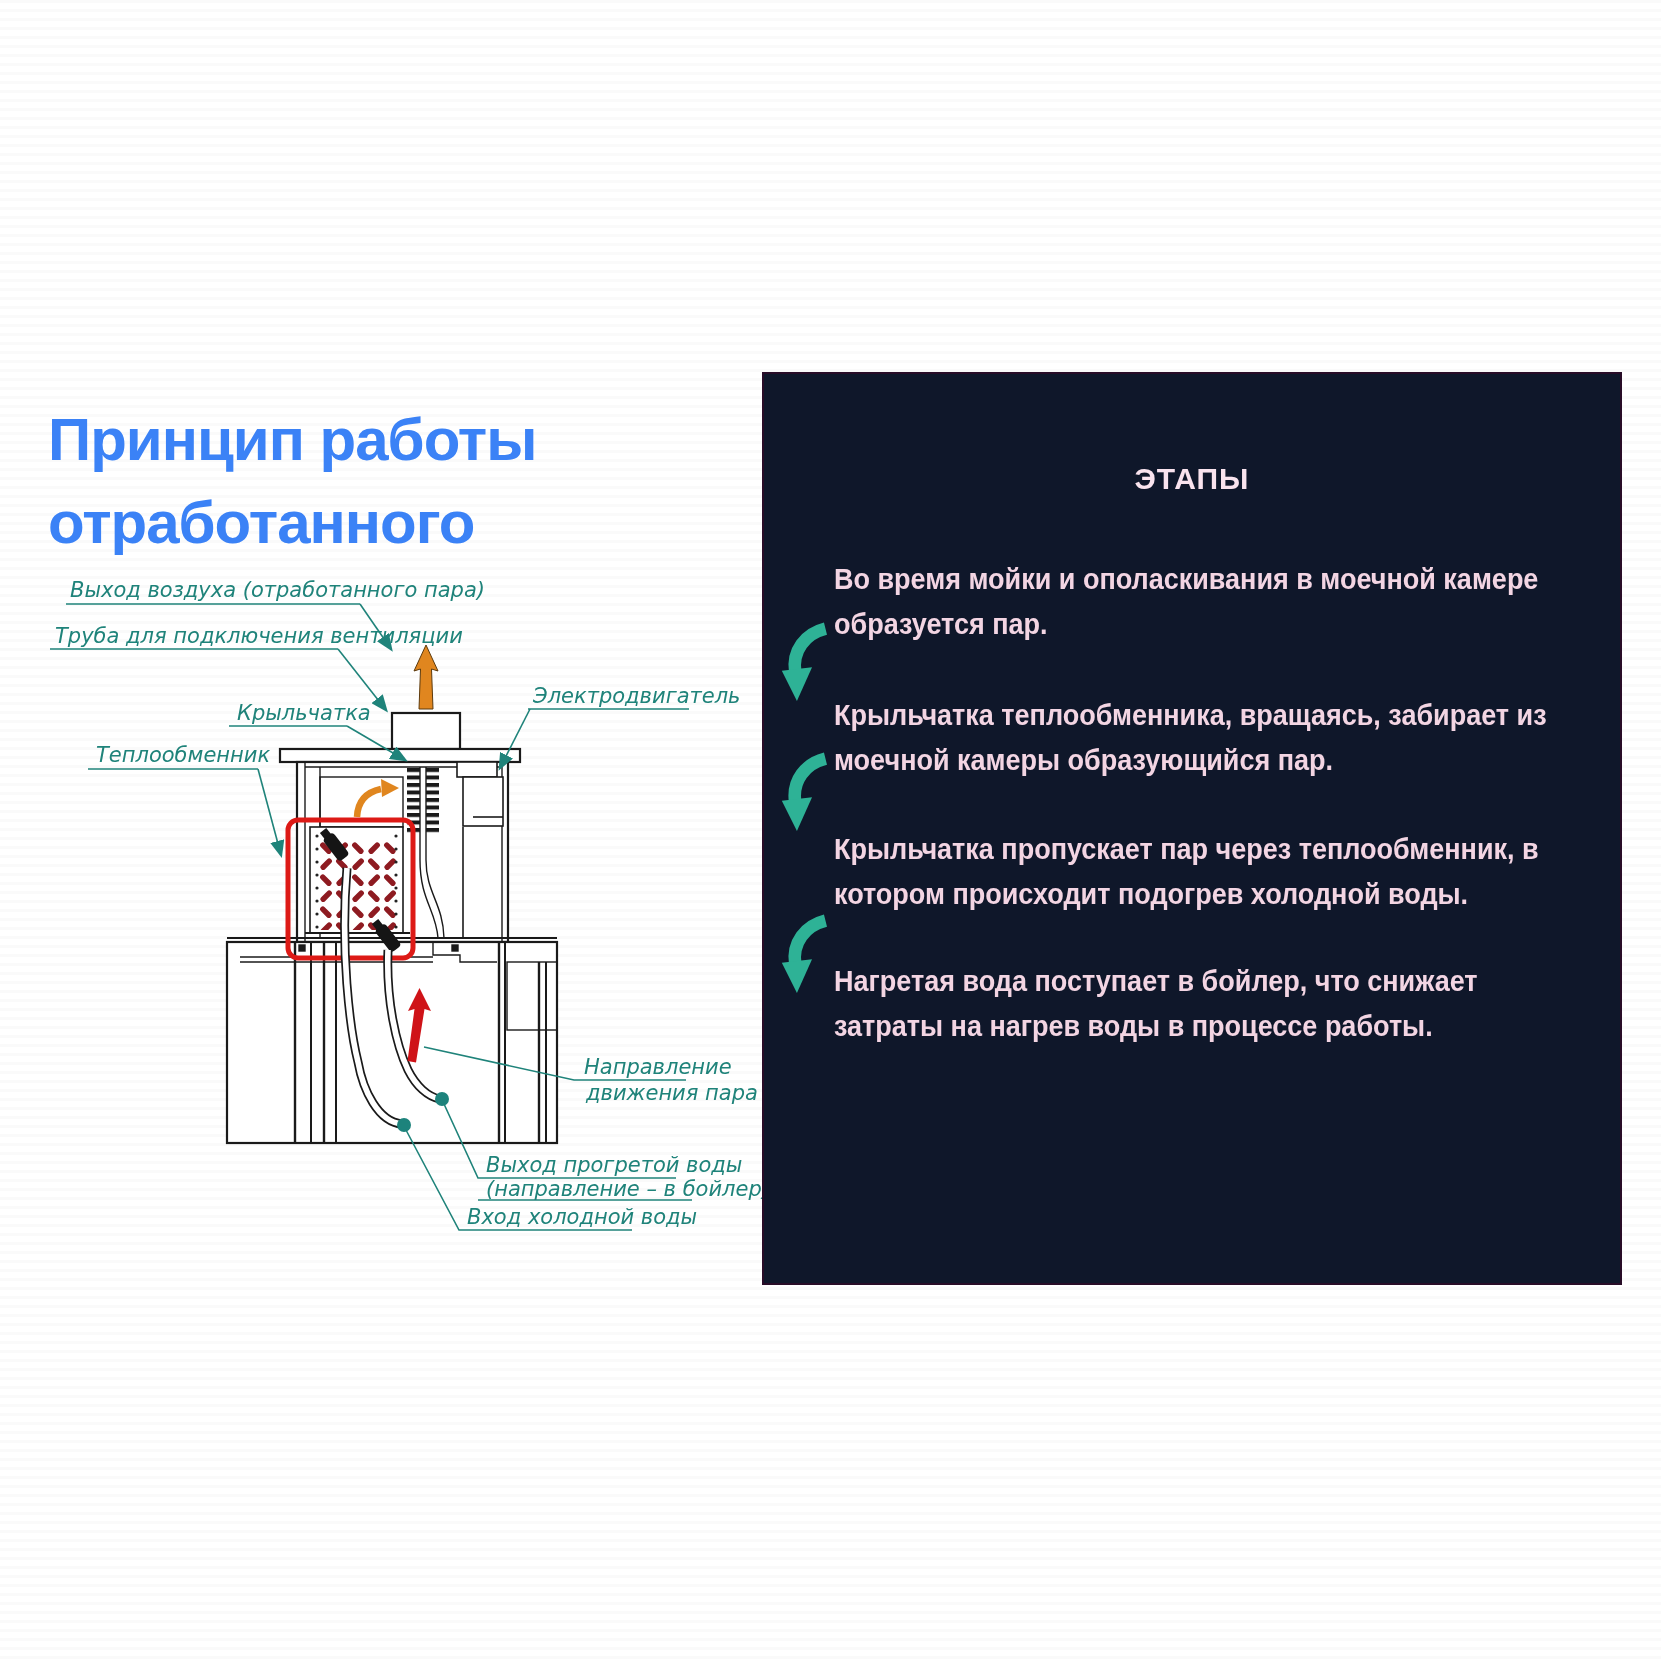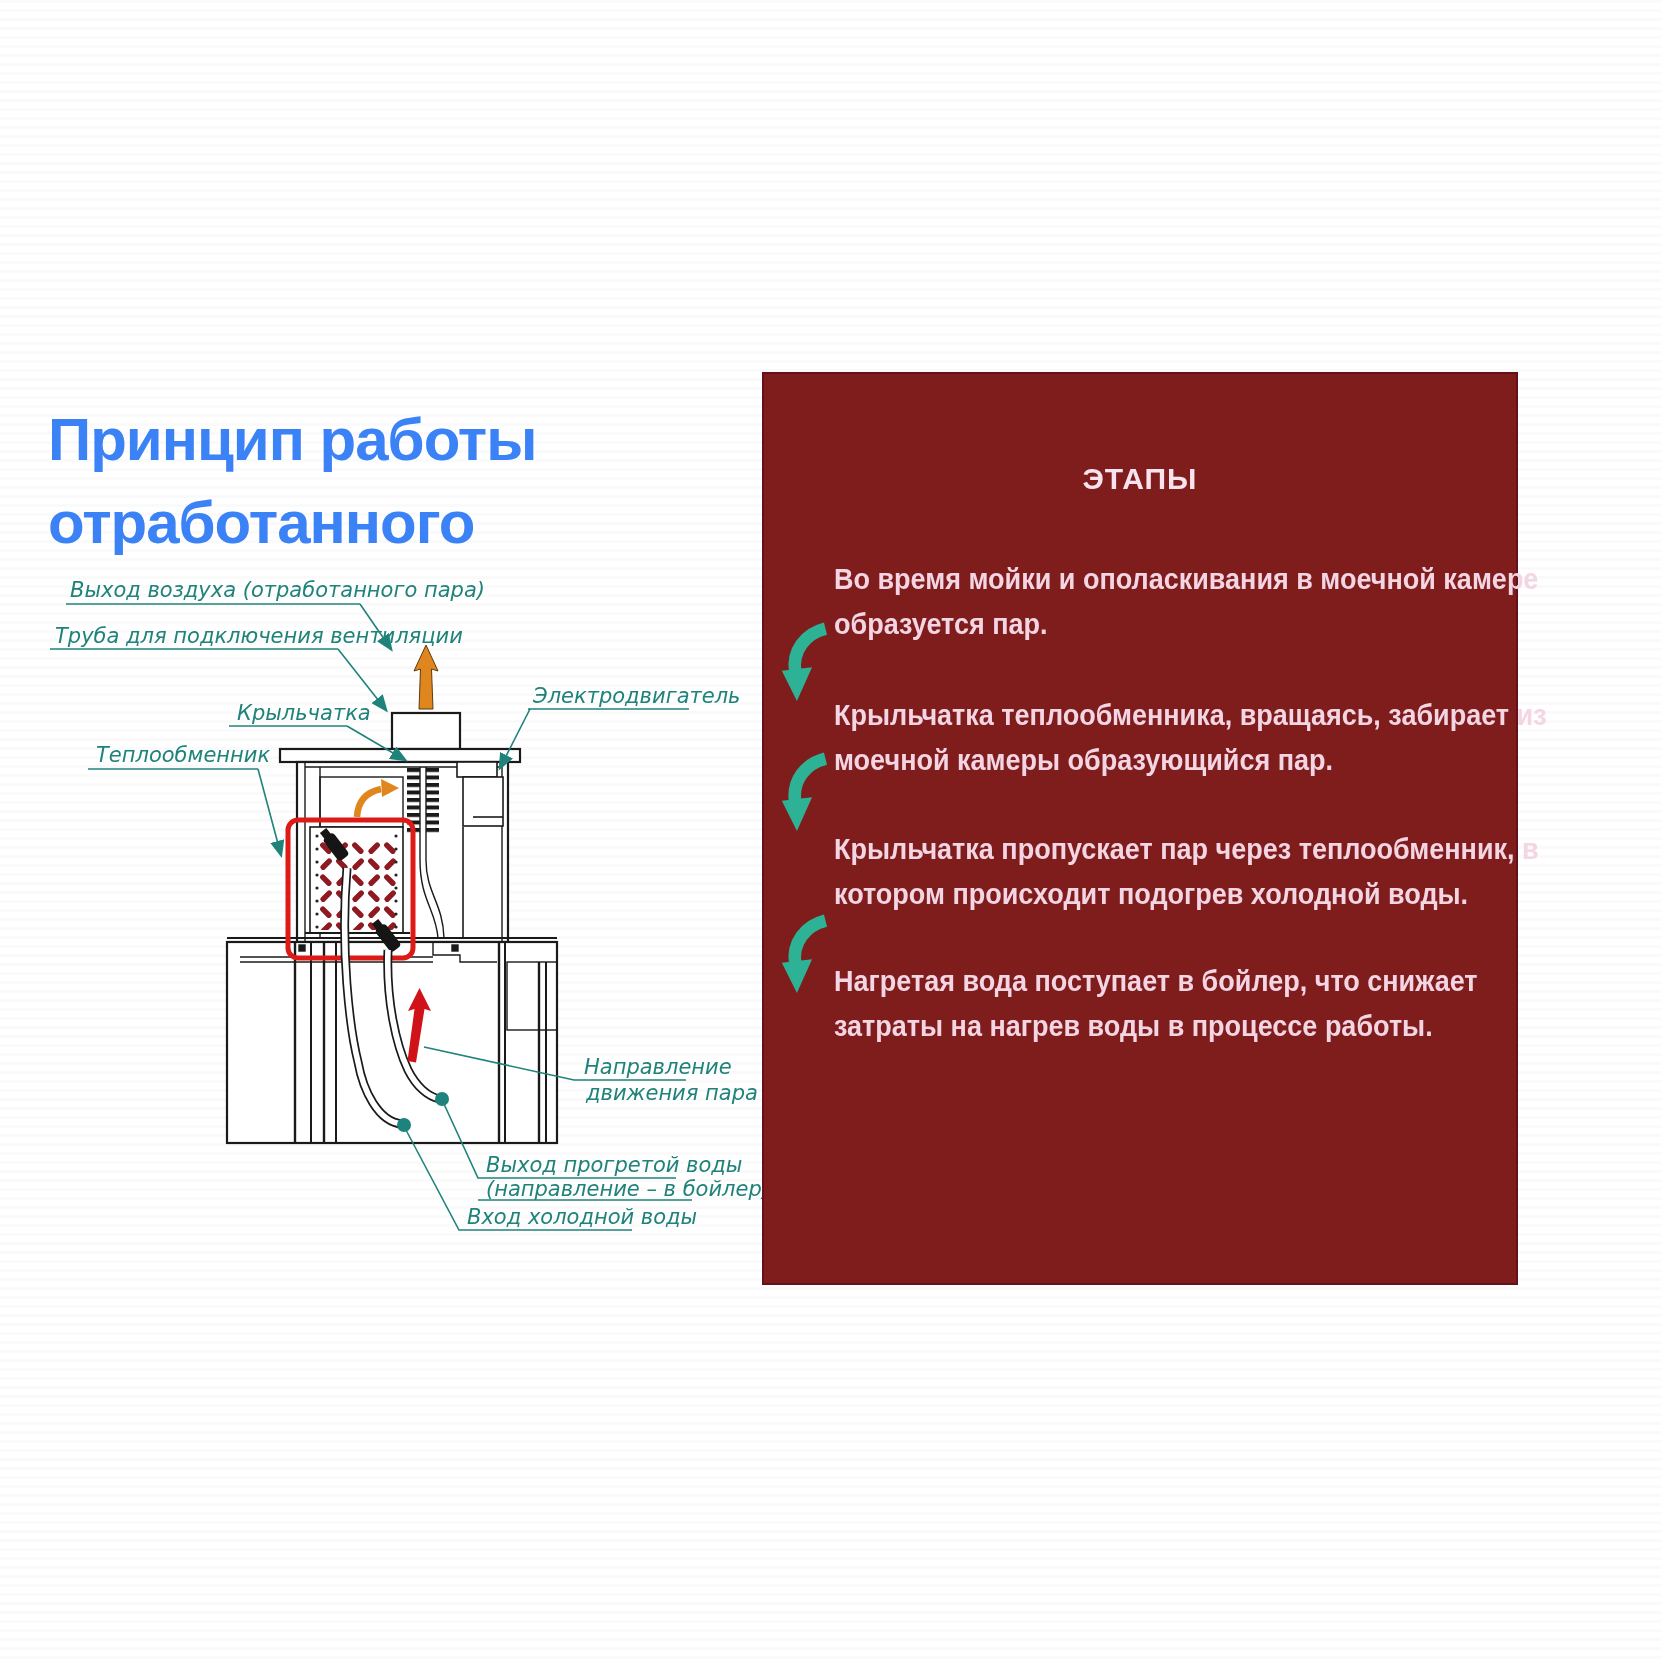--- a/index.html
+++ b/index.html
@@ -13,22 +13,22 @@
       repeating-linear-gradient(180deg, #f6f6f6 0 3px, #ffffff 3px 9px),
       repeating-linear-gradient(90deg, rgba(246,246,246,.5) 0 40px, rgba(255,255,255,0) 40px 64px);
     opacity:.45;
   }
   .page-title{
     position:absolute;left:48px;top:398px;
     color:#3b82f6;font-weight:700;font-size:60px;line-height:83px;
     letter-spacing:-1px;
   }
   .panel{
-    position:absolute;left:762px;top:372px;width:756px;height:913px;
-    background:#7f1d1d;border:2px solid rgba(70,0,35,.45);box-sizing:border-box;
+    position:absolute;left:762px;top:372px;width:860px;height:913px;
+    background:#0f172a;border:2px solid rgba(70,0,35,.45);box-sizing:border-box;
   }
   .panel-header{
     position:absolute;left:0;top:88px;width:100%;text-align:center;
     color:#f9e3ee;font-weight:700;font-size:30px;letter-spacing:1px;
   }
   .step{
     position:absolute;left:70px;width:760px;
     color:#f3d5e3;font-weight:700;font-size:30px;line-height:45px;
     transform:scaleX(.9);transform-origin:left top;white-space:nowrap;
   }

